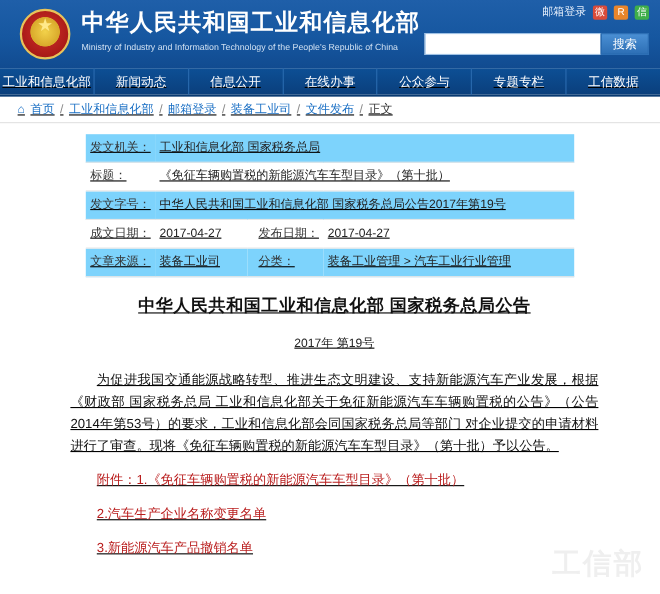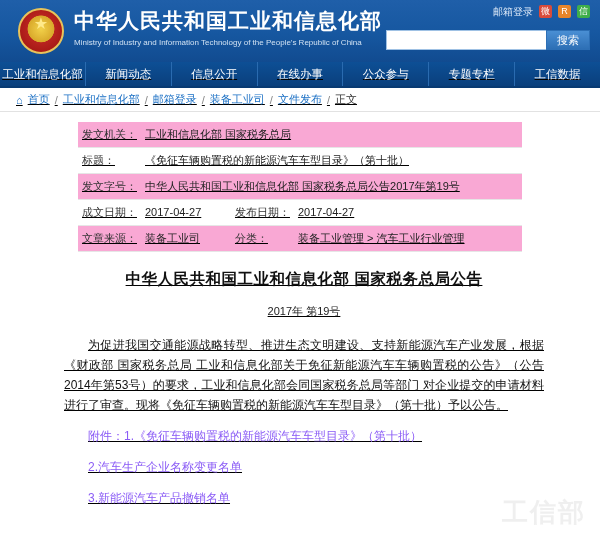--- a/index.html
+++ b/index.html
@@ -181,21 +181,21 @@
     color: #333;
     white-space: nowrap;
   }
   .meta .lbl2 {
     width: 44px;
     color: #333;
     white-space: nowrap;
     padding-left: 10px;
   }
   .meta .val { color: #222; }
-  .row-alt { background: #f9a8d4; }
+  .row-alt { background: #7dd3fc; }
 
   
   .doc {
     margin: 16px 60px 0 64px;
     width: 480px;
   }
   .doc-title {
     text-align: center;
     font-size: 15.5px;
     font-weight: bold;
@@ -212,21 +212,21 @@
   .doc-p {
     font-size: 12px;
     color: #111;
     line-height: 20px;
     text-align: justify;
     margin-top: 16px;
     text-indent: 2em;
   }
   .doc-attach {
     font-size: 12px;
-    color: #8b5cf6;
+    color: #b91c1c;
     line-height: 19px;
     margin-top: 12px;
     text-indent: 2em;
   }
   .watermark {
     position: absolute;
     right: 14px; bottom: 10px;
     font-size: 26px;
     color: rgba(180,180,180,0.22);
     font-weight: bold;

